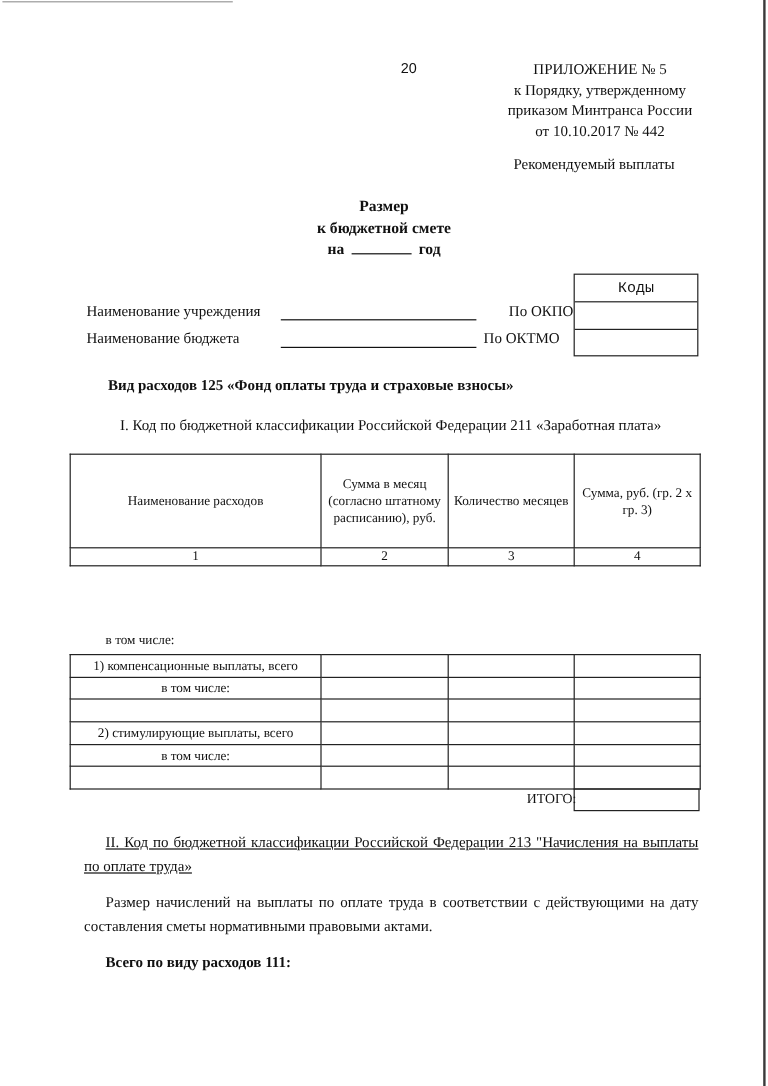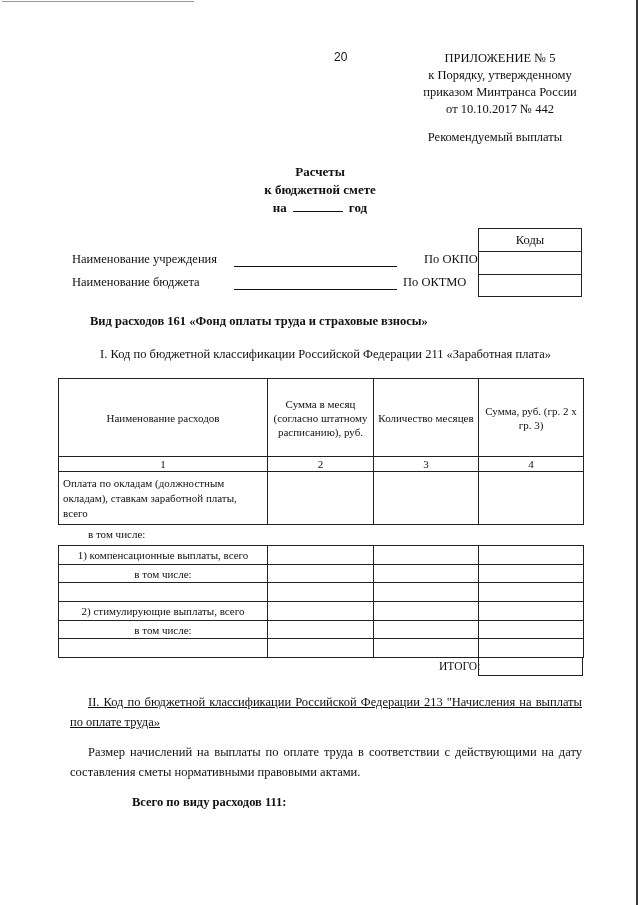--- a/index.html
+++ b/index.html
@@ -43,21 +43,21 @@
     .underline-blank {
       display: inline-block; width: 50px; border-bottom: 1px solid #111;
       height: 12px; vertical-align: baseline; margin: 0 6px;
     }
     .label { font-size: 12.5px; white-space: nowrap; }
     .field-line {
       position: absolute; height: 0; border-top: 1px solid #111;
     }
     .codes-box {
       position: absolute; left: 478px; top: 228px; width: 104px; height: 69px;
-      border: 1px solid #222; box-sizing: border-box;
+      border: 1px solid #222; box-sizing: border-box; font-family: Liberation Mono, monospace;
     }
     .codes-box .cell {
       height: 23px; border-bottom: 1px solid #222; box-sizing: border-box;
       text-align: center; font-size: 12.5px; line-height: 22px;
     }
     .codes-box .cell:last-child { border-bottom: none; }
     .section-heading {
       left: 90px; top: 314px; font-weight: bold; font-size: 12.5px; white-space: nowrap;
     }
     .section-i {
@@ -87,62 +87,62 @@
       position: absolute; left: 478px; top: 657px; width: 105px; height: 19px;
       border: 1px solid #222; box-sizing: border-box;
     }
     .para {
       left: 72px; width: 510px; font-size: 12.5px; line-height: 20px;
       text-align: justify;
     }
     .para-ii { left: 70px; top: 692px; width: 512px; text-indent: 18px; text-decoration: underline; }
     .para-size { left: 70px; top: 742px; width: 512px; text-indent: 18px; }
     .total-heading {
-      left: 88px; top: 795px; font-weight: bold; font-size: 12.5px; margin-left: 44px;
+      left: 88px; top: 795px; font-weight: bold; font-size: 12.5px;
     }
   </style>
 </head>
 <body>
 
 <div class="page-edge-top"></div>
 <div class="page-edge-right"></div>
 
 <div class="abs page-number">20</div>
 
 <div class="abs appendix">
   <div>ПРИЛОЖЕНИЕ № 5</div>
   <div>к Порядку, утвержденному</div>
   <div>приказом Минтранса России</div>
   <div>от 10.10.2017 № 442</div>
 </div>
 
 <div class="abs recommended">Рекомендуемый выплаты</div>
 
 <div class="abs title-block">
-  <div>Расчеты</div>
+  <div>Размер</div>
   <div>к бюджетной смете</div>
   <div>
     <span>на</span><span class="underline-blank"></span><span>год</span>
   </div>
 </div>
 
 <div class="abs label" style="left:72px; top:252px;">Наименование учреждения</div>
 <div class="field-line" style="left:234px; top:266px; width:163px;"></div>
 <div class="abs label" style="left:72px; top:275px;">Наименование бюджета</div>
 <div class="field-line" style="left:234px; top:289px; width:163px;"></div>
 <div class="abs label" style="left:412px; top:252px;margin-left:12px;">По ОКПО</div>
 <div class="abs label" style="left:403px; top:275px;">По ОКТМО</div>
 
 <div class="codes-box">
   <div class="cell">Коды</div>
   <div class="cell"></div>
   <div class="cell"></div>
 </div>
 
-<div class="abs section-heading">Вид расходов 161 «Фонд оплаты труда и страховые взносы»</div>
+<div class="abs section-heading">Вид расходов 125 «Фонд оплаты труда и страховые взносы»</div>
 <div class="abs section-i">I.  Код по бюджетной классификации Российской Федерации 211 «Заработная плата»</div>
 
 <table class="grid t1">
   <colgroup>
     <col style="width:209px">
     <col style="width:106px">
     <col style="width:105px">
     <col style="width:105px">
   </colgroup>
   <tbody>
@@ -151,26 +151,20 @@
     <td>Сумма в месяц (согласно штатному расписанию), руб.</td>
     <td>Количество месяцев</td>
     <td>Сумма, руб. (гр. 2 х гр. 3)</td>
   </tr>
   <tr class="nums">
     <td>1</td>
     <td>2</td>
     <td>3</td>
     <td>4</td>
   </tr>
-  <tr class="body">
-    <td>Оплата по окладам (должностным окладам), ставкам заработной платы, всего</td>
-    <td></td>
-    <td></td>
-    <td></td>
-  </tr>
 </tbody>
   </table>
 
 <div class="abs incl-label">в том числе:</div>
 
 <table class="grid t2">
   <colgroup>
     <col style="width:209px">
     <col style="width:106px">
     <col style="width:105px">

